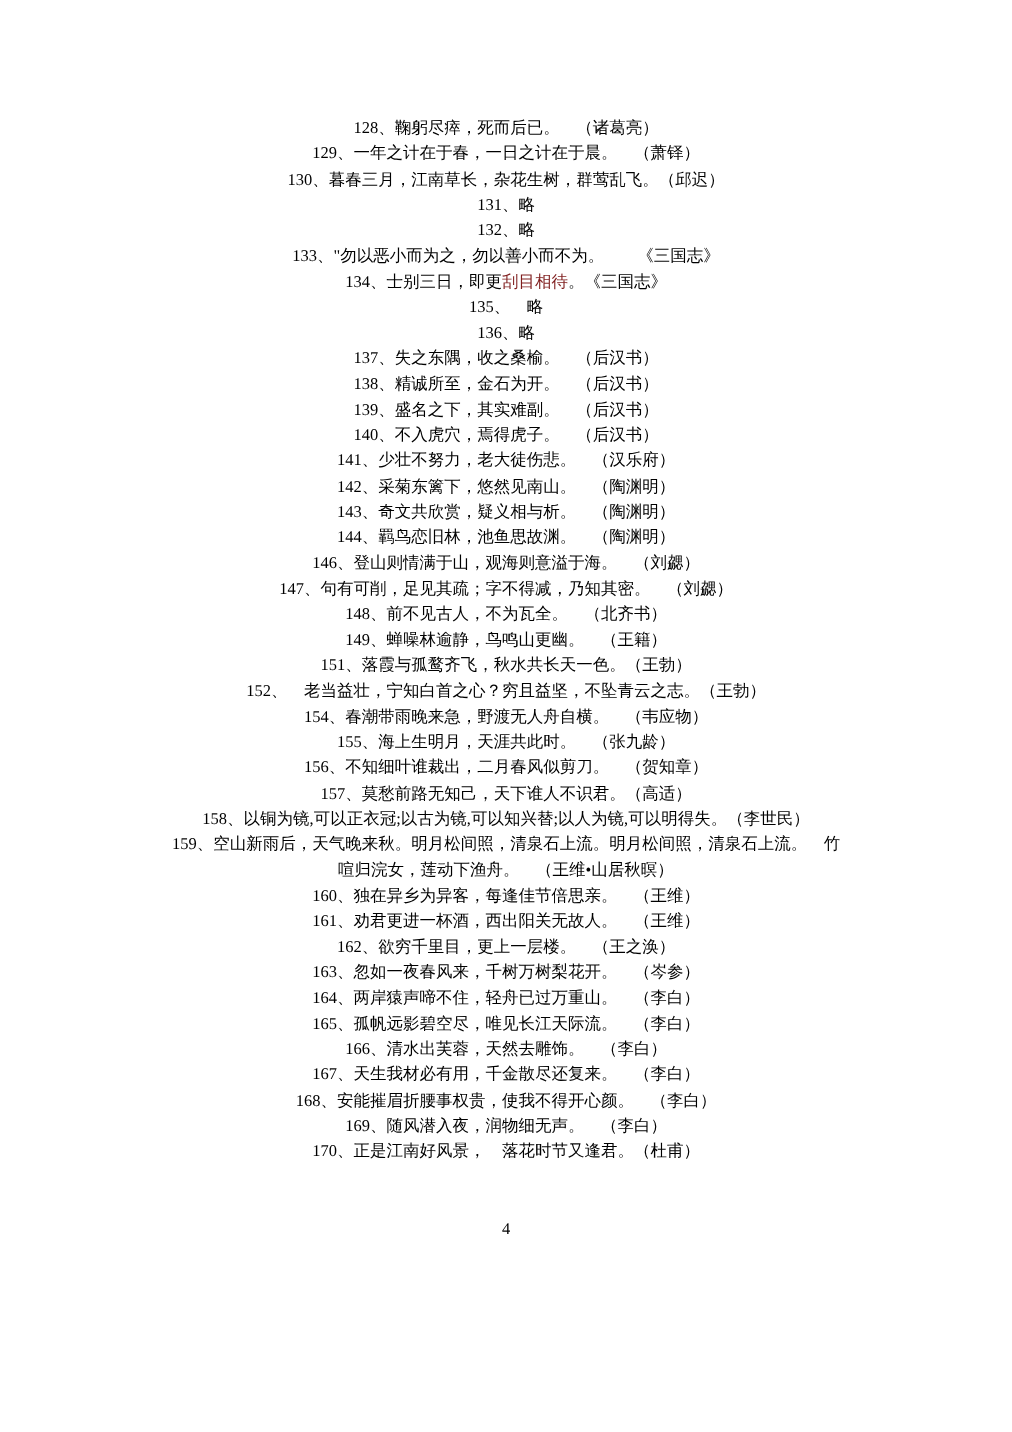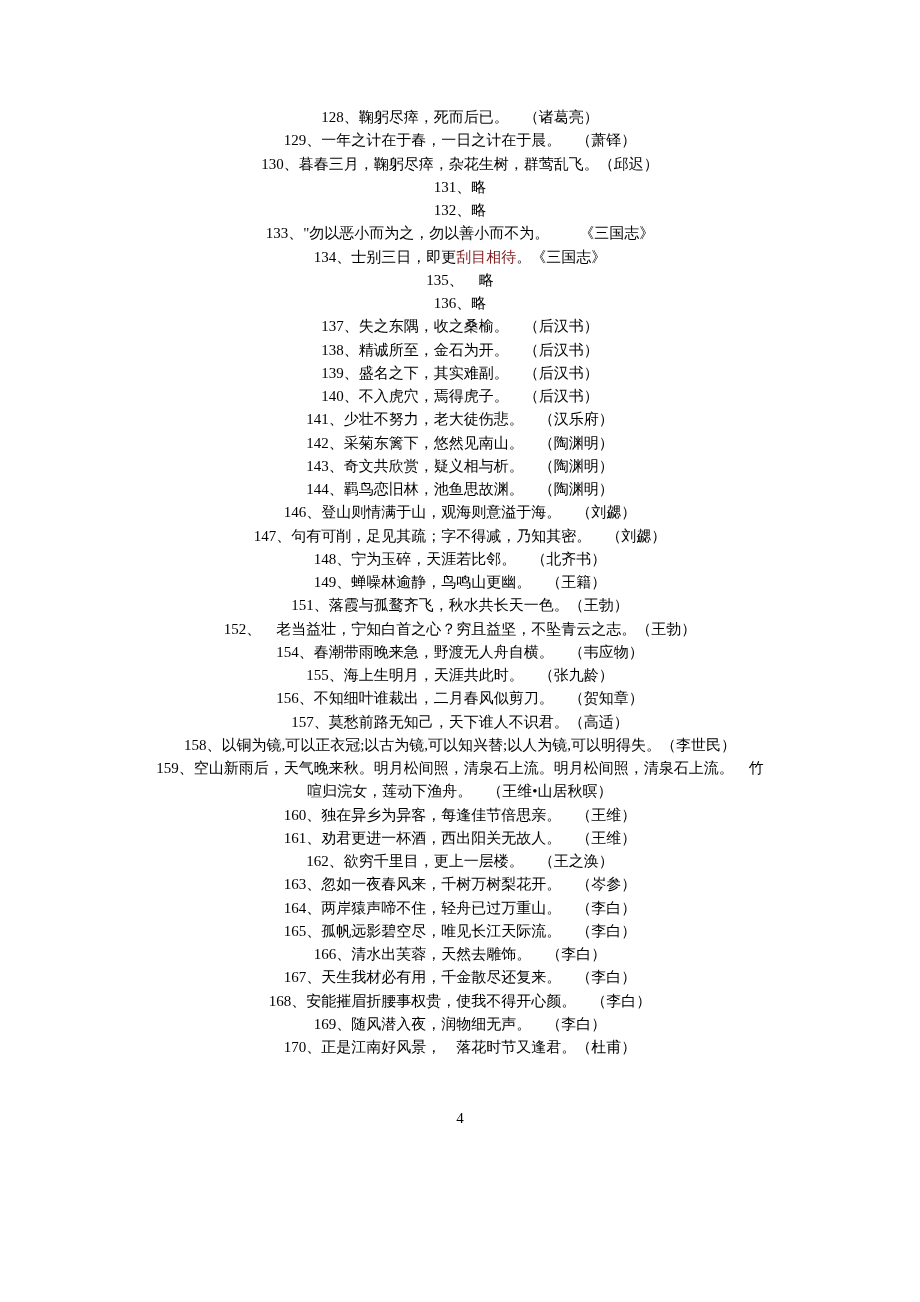--- a/index.html
+++ b/index.html
@@ -30,38 +30,38 @@
     font-size: 15px;
   }
 </style>
 </head>
 <body>
 
 <div class="page">
   <div id="lines-container">
       <div class="line"><span>128</span>、<span>鞠躬尽瘁，死而后已。　（诸葛亮）</span></div>
       <div class="line"><span>129</span>、<span>一年之计在于春，一日之计在于晨。　（萧铎）</span></div>
-      <div class="line"><span>130</span>、<span>暮春三月，鞠躬尽瘁，杂花生树，群莺乱飞。（邱迟）</span></div>
+      <div class="line"><span>130</span>、<span>暮春三月，江南草长，杂花生树，群莺乱飞。（邱迟）</span></div>
       <div class="line"><span>131</span>、<span>略</span></div>
       <div class="line"><span>132</span>、<span>略</span></div>
       <div class="line"><span>133</span>、<span>"勿以恶小而为之，勿以善小而不为。　　《三国志》</span></div>
       <div class="line"><span>134</span>、<span>士别三日，即更</span><a class="link">刮目相待</a><span>。《三国志》</span></div>
       <div class="line"><span>135</span>、<span>　略</span></div>
       <div class="line"><span>136</span>、<span>略</span></div>
       <div class="line"><span>137</span>、<span>失之东隅，收之桑榆。　（后汉书）</span></div>
       <div class="line"><span>138</span>、<span>精诚所至，金石为开。　（后汉书）</span></div>
       <div class="line"><span>139</span>、<span>盛名之下，其实难副。　（后汉书）</span></div>
       <div class="line"><span>140</span>、<span>不入虎穴，焉得虎子。　（后汉书）</span></div>
       <div class="line"><span>141</span>、<span>少壮不努力，老大徒伤悲。　（汉乐府）</span></div>
       <div class="line"><span>142</span>、<span>采菊东篱下，悠然见南山。　（陶渊明）</span></div>
       <div class="line"><span>143</span>、<span>奇文共欣赏，疑义相与析。　（陶渊明）</span></div>
       <div class="line"><span>144</span>、<span>羁鸟恋旧林，池鱼思故渊。　（陶渊明）</span></div>
       <div class="line"><span>146</span>、<span>登山则情满于山，观海则意溢于海。　（刘勰）</span></div>
       <div class="line"><span>147</span>、<span>句有可削，足见其疏；字不得减，乃知其密。　（刘勰）</span></div>
-      <div class="line"><span>148</span>、<span>宁为玉碎，天涯若比邻。　（北齐书）</span></div>
+      <div class="line"><span>148</span>、<span>前不见古人，不为瓦全。　（北齐书）</span></div>
       <div class="line"><span>149</span>、<span>蝉噪林逾静，鸟鸣山更幽。　（王籍）</span></div>
       <div class="line"><span>151</span>、<span>落霞与孤鹜齐飞，秋水共长天一色。（王勃）</span></div>
       <div class="line"><span>152</span>、<span>　老当益壮，宁知白首之心？穷且益坚，不坠青云之志。（王勃）</span></div>
       <div class="line"><span>154</span>、<span>春潮带雨晚来急，野渡无人舟自横。　（韦应物）</span></div>
       <div class="line"><span>155</span>、<span>海上生明月，天涯共此时。　（张九龄）</span></div>
       <div class="line"><span>156</span>、<span>不知细叶谁裁出，二月春风似剪刀。　（贺知章）</span></div>
       <div class="line"><span>157</span>、<span>莫愁前路无知己，天下谁人不识君。（高适）</span></div>
       <div class="line"><span>158</span>、<span>以铜为镜,可以正衣冠;以古为镜,可以知兴替;以人为镜,可以明得失。（李世民）</span></div>
       <div class="line"><span>159</span>、<span>空山新雨后，天气晚来秋。明月松间照，清泉石上流。明月松间照，清泉石上流。　竹</span></div>
       <div class="line"><span>喧归浣女，莲动下渔舟。　（王维•山居秋暝）</span></div>

